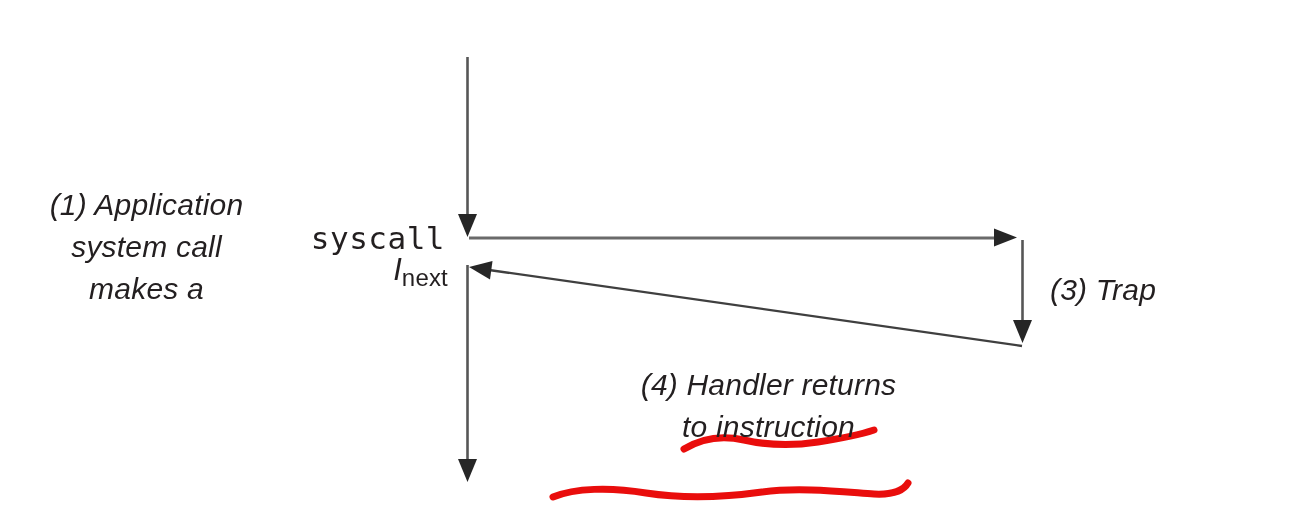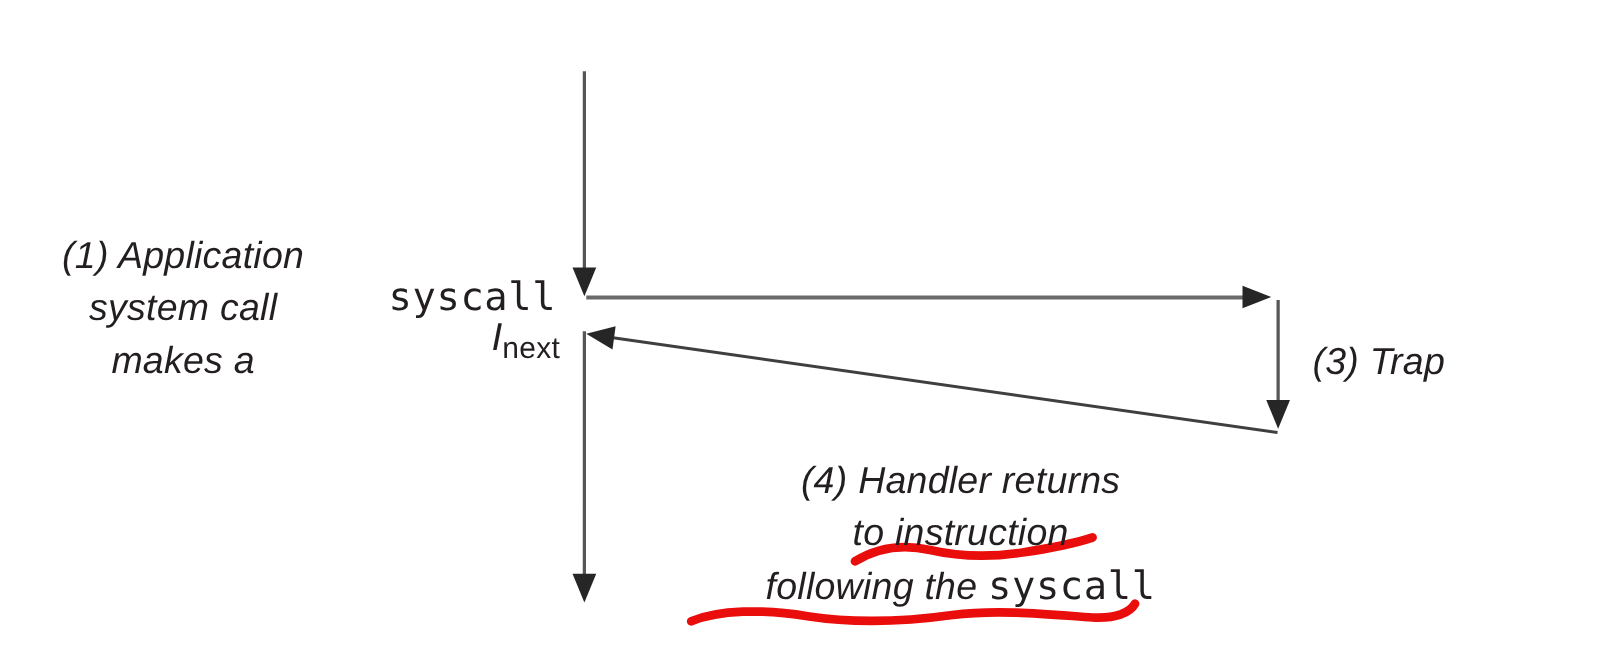--- a/index.html
+++ b/index.html
@@ -125,16 +125,15 @@
   </div>
 
 
   <div class="label align-left" style="left:1050px; top:247px; width:240px;margin-top:22px;">
     <span class="line">(3) Trap</span>
   </div>
 
   <div class="label align-center" style="left:536px; top:364px; width:465px;">
     <span class="line">(4) Handler returns</span>
     <span class="line">to instruction</span>
-    <span class="line"><span>following the </span><span class="code">syscall</span></span>
   </div>
 
 </div>
 
 </body></html>

